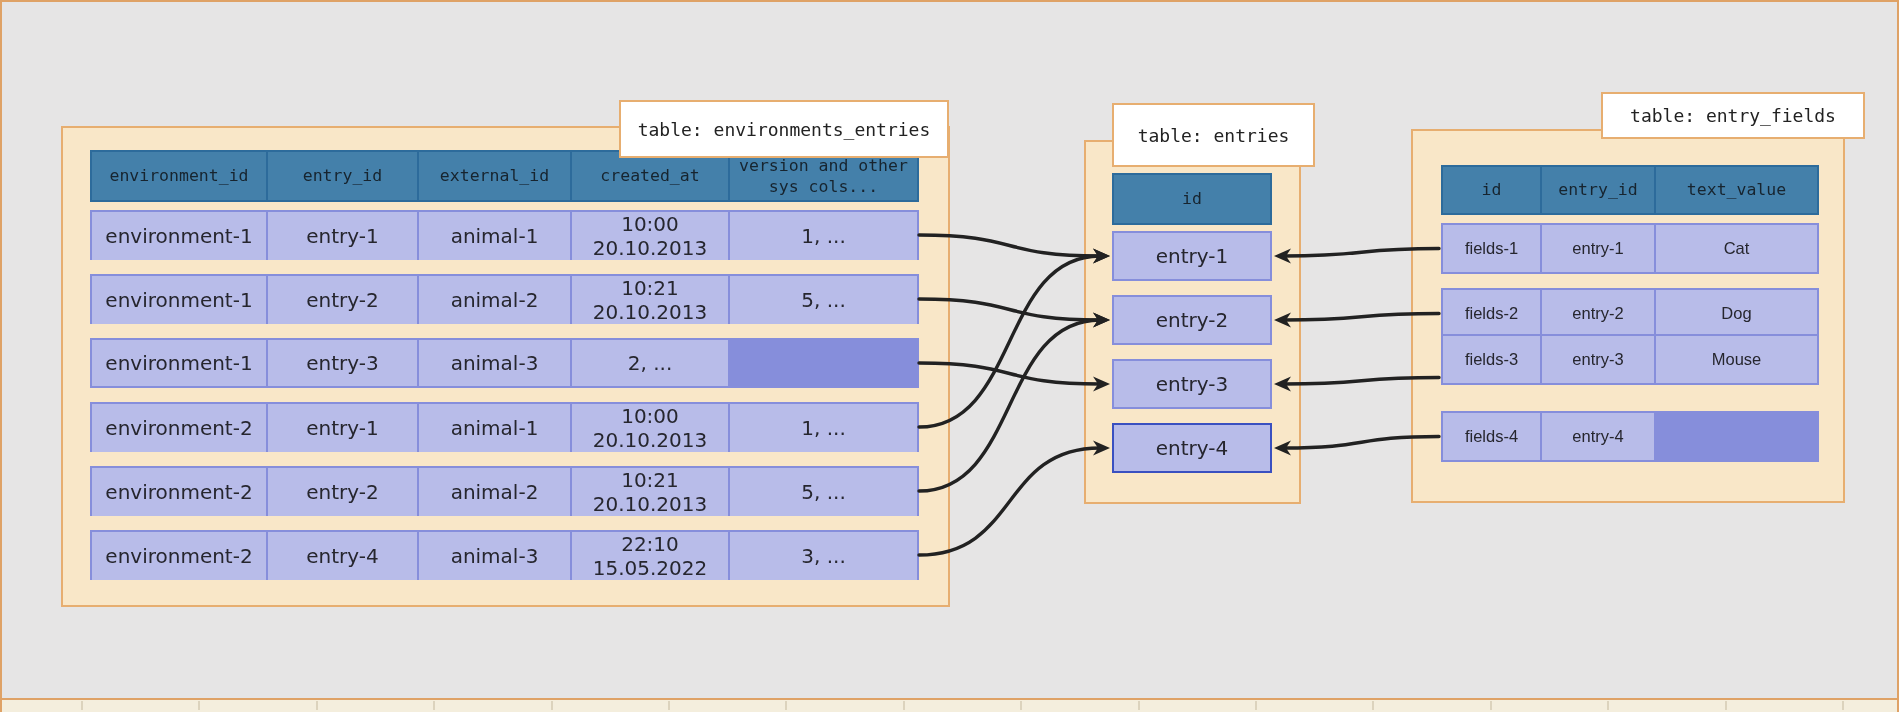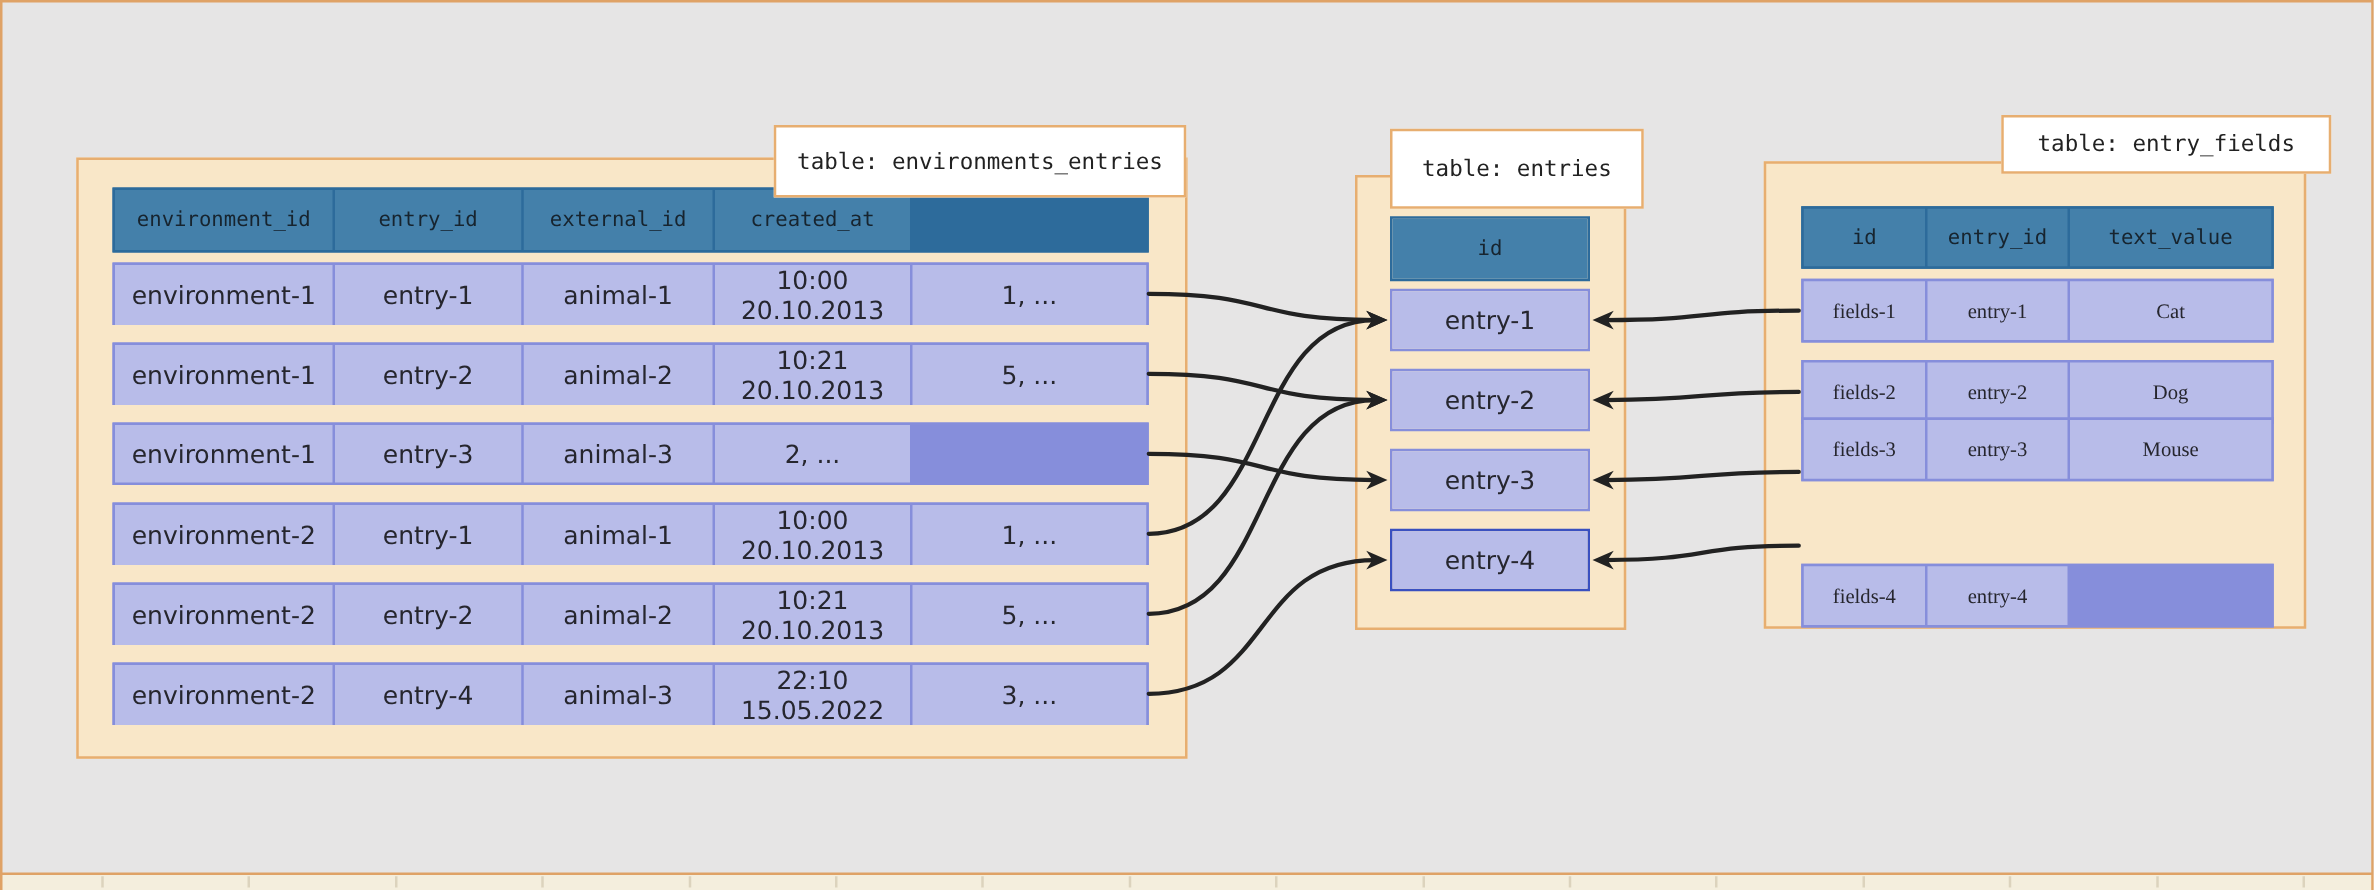--- a/index.html
+++ b/index.html
@@ -41,21 +41,21 @@
   }
   .trow.tbody{
     background:var(--row-border,#868edb);
     border:2px solid var(--row-border,#868edb);
   }
   .trow.tbody .tcell{
     background:var(--row-fill,#b8bce9);
     color:#26262e;font-size:20px;
   }
   .trow.tbody.mono .tcell{
-    font-family:Liberation Serif, serif;font-size:16.5px;text-align:center;
+    font-family:Liberation Sans, sans-serif;font-size:16.5px;text-align:center;
   }
   .trow.tbody.hl{
     background:var(--hl-border,#3a50c0);
     border-color:var(--hl-border,#3a50c0);
   }
   .tcell{
     display:flex;align-items:center;justify-content:center;
     text-align:center;padding:0 5px;box-sizing:border-box;
   }
   #arrows{position:absolute;left:0;top:0;z-index:4;pointer-events:none}
@@ -83,20 +83,21 @@
     <span>table: entries</span>
   </div>
   <div class="title-box" style="left:1599px;top:90px;width:264px;height:47px">
     <span>table: entry_fields</span>
   </div>
 <div class="trow thead" style="left: 88px; top: 148px; height: 52px; grid-template-columns: 174px 149px 151px 156px 187px;">
       <div class="tcell">environment_id</div>
       <div class="tcell">entry_id</div>
       <div class="tcell">external_id</div>
       <div class="tcell">created_at</div>
+      <div class="tcell">version and other sys cols...</div>
     </div>
     <div class="trow tbody" style="left: 88px; top: 208px; height: 50px; grid-template-columns: 174px 149px 151px 156px 187px;">
       <div class="tcell">environment-1</div>
       <div class="tcell">entry-1</div>
       <div class="tcell">animal-1</div>
       <div class="tcell">10:00 20.10.2013</div>
       <div class="tcell">1, ...</div>
     </div>
     <div class="trow tbody" style="left: 88px; top: 272px; height: 50px; grid-template-columns: 174px 149px 151px 156px 187px;">
       <div class="tcell">environment-1</div>
@@ -160,21 +161,21 @@
     <div class="trow tbody mono" style="left: 1439px; top: 286px; height: 51px; grid-template-columns: 97px 112px 161px;">
       <div class="tcell">fields-2</div>
       <div class="tcell">entry-2</div>
       <div class="tcell">Dog</div>
     </div>
     <div class="trow tbody mono" style="left: 1439px; top: 332px; height: 51px; grid-template-columns: 97px 112px 161px;">
       <div class="tcell">fields-3</div>
       <div class="tcell">entry-3</div>
       <div class="tcell">Mouse</div>
     </div>
-    <div class="trow tbody mono" style="left: 1439px; top: 409px; height: 51px; grid-template-columns: 97px 112px 161px; margin-top: 40px;">
+    <div class="trow tbody mono" style="left: 1439px; top: 409px; height: 51px; grid-template-columns: 97px 112px 161px;">
       <div class="tcell">fields-4</div>
       <div class="tcell">entry-4</div>
     </div>
     <svg width="1899" height="712" id="arrows">
       <path d="M 917 233 C 1016.55 233, 998.45 254, 1098 254" fill="none" stroke="#222222" stroke-width="3.4" stroke-linecap="round"></path>
       <path d="M 1108 254 L 1091 246.5 L 1096 254 L 1091 261.5 Z" fill="#222222"></path>
       <path d="M 917 297 C 1016.55 297, 998.45 318, 1098 318" fill="none" stroke="#222222" stroke-width="3.4" stroke-linecap="round"></path>
       <path d="M 1108 318 L 1091 310.5 L 1096 318 L 1091 325.5 Z" fill="#222222"></path>
       <path d="M 917 361 C 1016.55 361, 998.45 382, 1098 382" fill="none" stroke="#222222" stroke-width="3.4" stroke-linecap="round"></path>
       <path d="M 1108 382 L 1091 374.5 L 1096 382 L 1091 389.5 Z" fill="#222222"></path>

